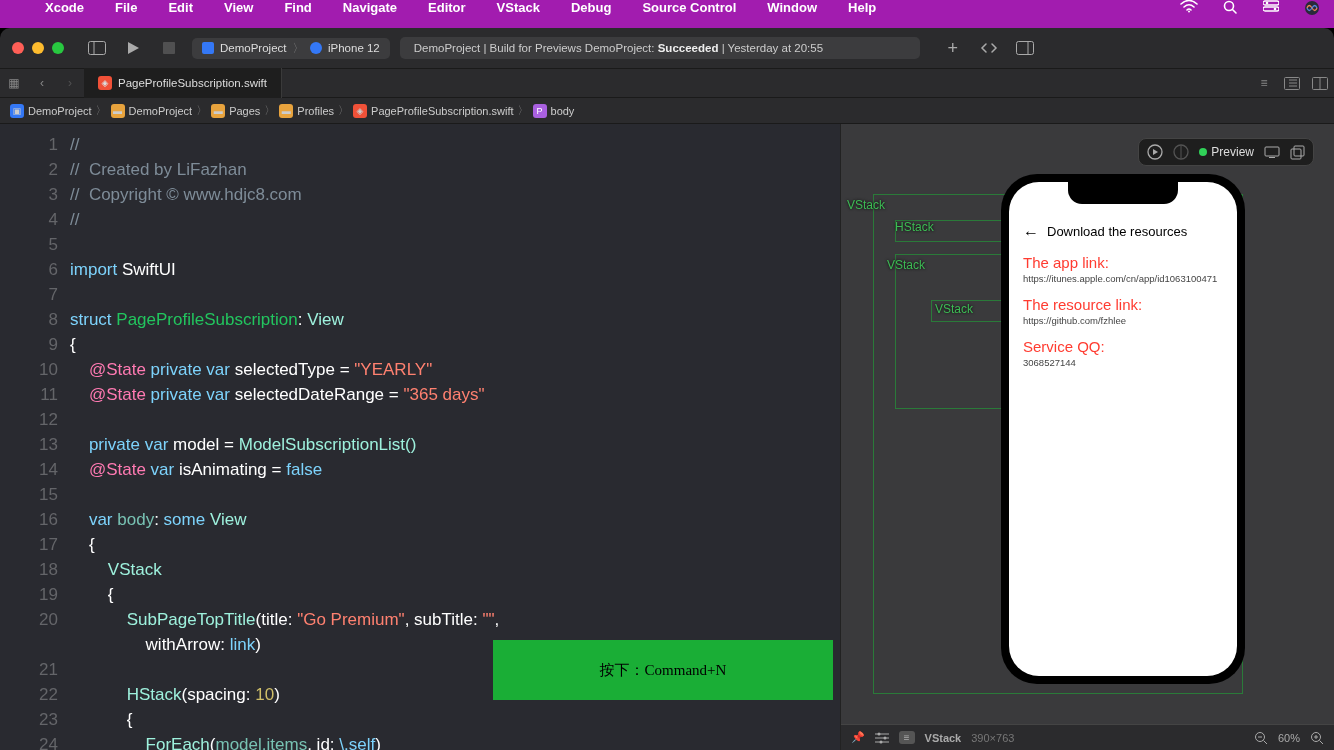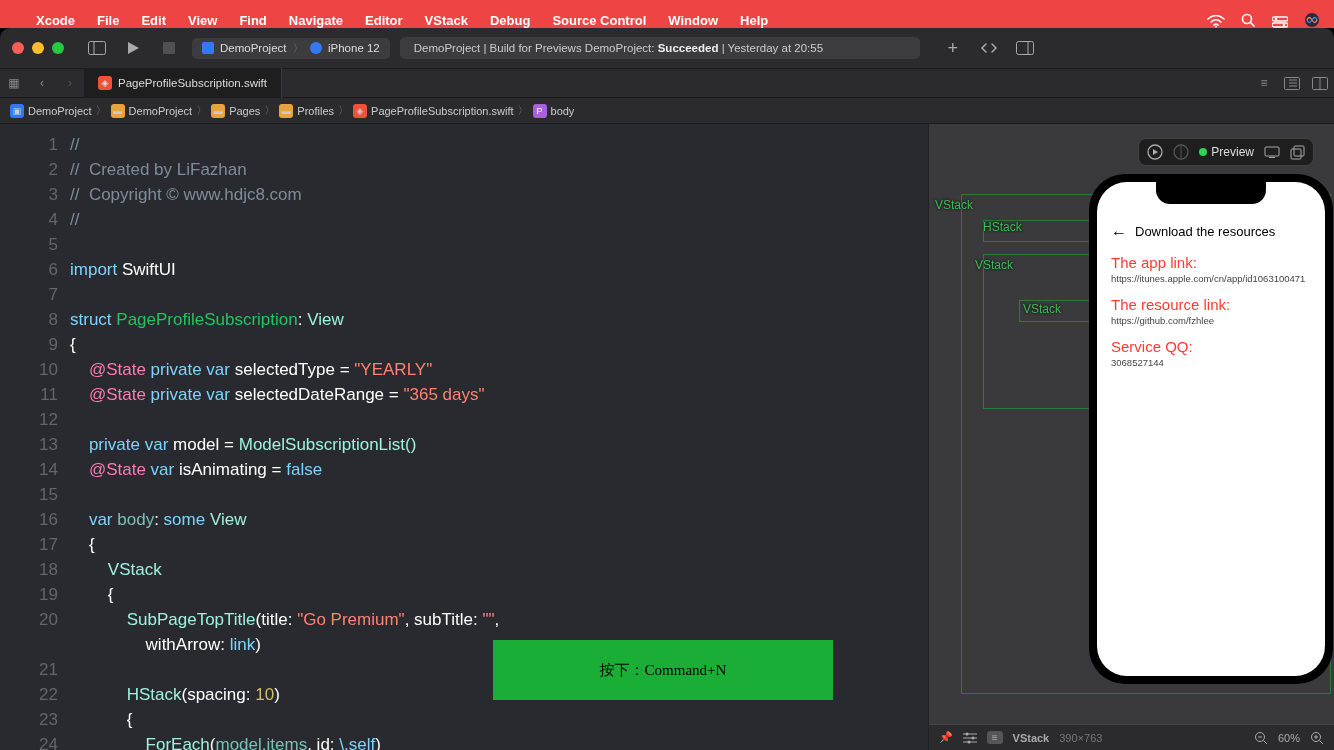--- a/index.html
+++ b/index.html
@@ -1,19 +1,19 @@
 <!DOCTYPE html>
 <html><head>
 <meta charset="utf-8">
 <style>
 * { margin:0; padding:0; box-sizing:border-box; font-family:-apple-system,BlinkMacSystemFont,"SF Pro Text",sans-serif; }
 body { background:#000; width:1334px; height:750px; overflow:hidden; color:#fff; position:relative; }
 
 
-.menubar { height:28px; background:#ef4444; display:flex; align-items:flex-end; padding:0 14px; font-size:13px; font-weight:600; gap:2px; }
+.menubar { height:28px; background:#a21caf; display:flex; align-items:flex-start; padding:0 14px; font-size:13px; font-weight:600; gap:11px; }
 .menubar .apple { font-size:16px; margin-right:10px; }
 .menubar .item { padding:0 10px; cursor:default; }
 .menubar .app-name { font-weight:700; }
 .menubar .spacer { flex:1; }
 .menubar .right-icon { margin-left:14px; font-size:14px; }
 
 
 .toolbar { height:40px; background:#2b2b2d; display:flex; align-items:center; padding:0 12px; gap:10px; font-size:12px; border-top-left-radius:10px; border-top-right-radius:10px; }
 .traffic { display:flex; gap:8px; margin-right:10px; }
 .traffic .dot { width:12px; height:12px; border-radius:50%; }
@@ -54,21 +54,21 @@
 .c-attr { color:#ff7ab2; }
 .c-string { color:#ff8170; }
 .c-prop { color:#78c2b3; }
 .c-num { color:#d0bf69; }
 .c-white { color:#fff; }
 
 
 .hint { position:absolute; left:493px; top:516px; width:340px; height:60px; background:#1aae36; color:#000; display:flex; align-items:center; justify-content:center; font-size:15px; font-family:-apple-system; }
 
 
-.preview { width:406px; background:#3a3a3c; position:relative; border-left:1px solid #222; }
+.preview { width:494px; background:#3a3a3c; position:relative; border-left:1px solid #222; }
 .preview-toolbar { position:absolute; top:14px; right:20px; background:#1e1e1e; border-radius:8px; padding:5px 8px; display:flex; align-items:center; gap:10px; font-size:12px; border:1px solid #444;}
 .preview-toolbar .pt-icon { color:#aaa; font-size:13px; }
 .preview-toolbar .pt-label { color:#ddd; display:flex; align-items:center; gap:4px;}
 .preview-toolbar .pt-dot { width:8px; height:8px; border-radius:50%; background:#30d158; }
 
 
 .anno { position:absolute; color:#3dbb54; font-size:12px; font-weight:500; text-shadow:0 0 3px #000; }
 .anno-box { position:absolute; border:1px solid #2a7a39; }
 
 

